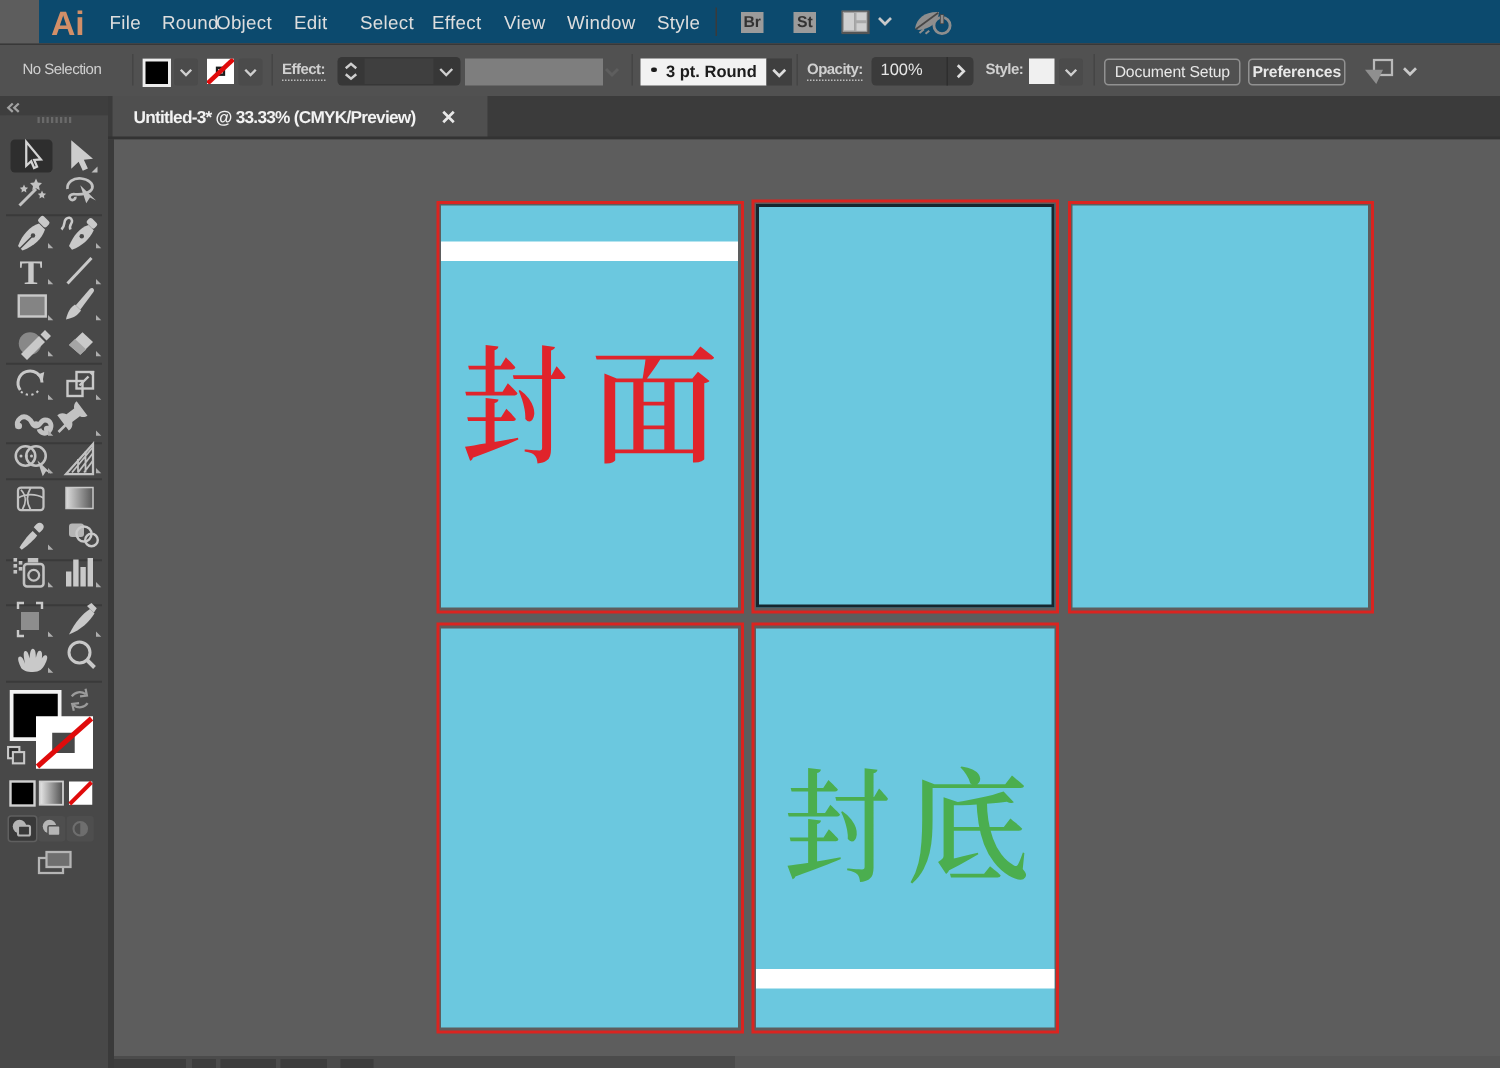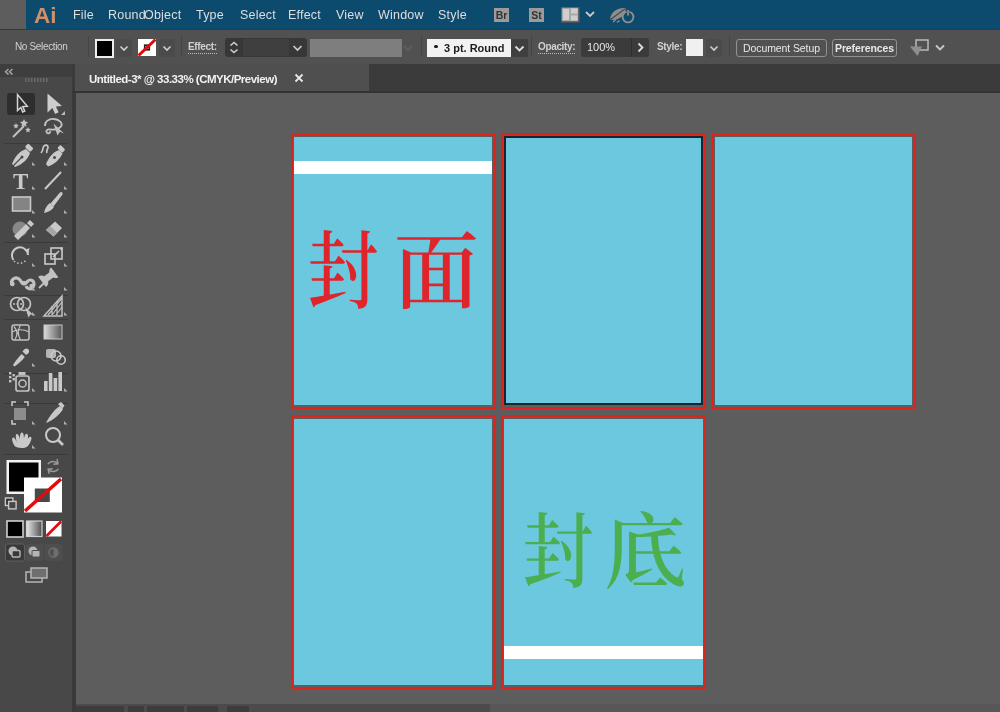--- a/index.html
+++ b/index.html
@@ -17,21 +17,21 @@
   #controlbar{left:0;top:29px;width:1000px;height:35px;background:#515151;border-top:1px solid #383838;box-sizing:border-box;}
   .clabel{position:absolute;font-size:10px;color:#d0d0d0;letter-spacing:-0.35px;}
   .dotted{border-bottom:1px dotted #bdbdbd;padding-bottom:1px;}
   .cbtn{position:absolute;border:1px solid #919191;border-radius:3px;color:#e8e8e8;
      font-size:10.5px;letter-spacing:-0.1px;text-align:center;background:transparent;white-space:nowrap;}
   .chvbtn{position:absolute;width:16px;height:18px;background:#4b4b4b;border-radius:2px;}
   .chv{stroke:#cfcfcf;stroke-width:1.6;fill:none;}
   
   #dockhead{left:0;top:64px;width:72px;height:13px;background:#3e3e3e;}
   #tabstrip{left:72px;top:64px;width:928px;height:29px;background:#3b3b3b;}
-  #tab{position:absolute;left:3px;top:0;width:250px;height:29px;background:#4f4f4f;padding-left:44px;}
+  #tab{position:absolute;left:3px;top:0;width:250px;height:29px;background:#4f4f4f;}
   #tab .ttl{position:absolute;left:14px;top:8.5px;font-size:11.5px;font-weight:bold;color:#f2f2f2;letter-spacing:-0.5px;white-space:nowrap;}
   #tabline{left:72px;top:91px;width:928px;height:2px;background:#333333;}
   
   #toolbar{left:0;top:77px;width:72px;height:635px;background:#484848;}
   #dockdivider{left:72px;top:93px;width:4px;height:619px;background:#3a3a3a;}
   
   #canvas{left:76px;top:93px;width:924px;height:619px;background:#5d5d5d;}
   .abR{position:absolute;border:2px solid #da2420;box-sizing:border-box;}
   .abBlue{position:absolute;background:#6bc8df;}
   .stripe{position:absolute;background:#ffffff;}
@@ -41,21 +41,21 @@
 </style>
 </head>
 <body>
 <div id="app">
 
   <div class="abs" id="menubar">
     <span id="ailogo">Ai</span>
     <span class="mi" style="left:47px">File</span>
     <span class="mi" style="left:82px">Round</span>
     <span class="mi" style="left:118px">Object</span>
-    <span class="mi" style="left:170px">Type</span>
+    <span class="mi" style="left:170px">Edit</span>
     <span class="mi" style="left:214px">Select</span>
     <span class="mi" style="left:262px">Effect</span>
     <span class="mi" style="left:310px">View</span>
     <span class="mi" style="left:352px">Window</span>
     <span class="mi" style="left:412px">Style</span>
     <span class="vsep" style="left:451px;top:5px;height:19px"></span>
     <span class="sqbtn" style="left:468px;top:8px">Br</span>
     <span class="sqbtn" style="left:503px;top:8px">St</span>
     <svg class="abs" style="left:535px;top:7px" width="40" height="16" viewBox="0 0 40 16">
       <rect x="0" y="0" width="18" height="15" fill="#a9a9a9"></rect>

